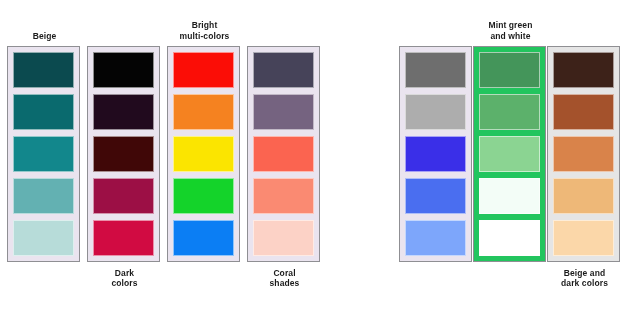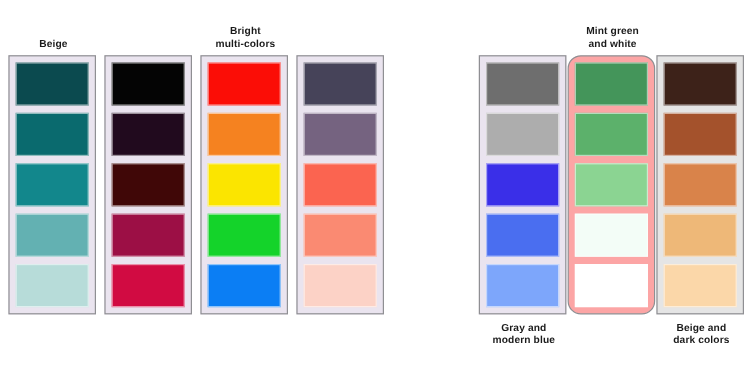--- a/index.html
+++ b/index.html
@@ -76,60 +76,62 @@
         <div class="col-label label-top" style="color: rgb(27, 27, 27);">Beige</div>
         <div class="swatch" title="#0b4a4f" style="background: rgb(11, 74, 79);"></div>
         <div class="swatch" title="#0a6a6e" style="background: rgb(10, 106, 110);"></div>
         <div class="swatch" title="#12878c" style="background: rgb(18, 135, 140);"></div>
         <div class="swatch" title="#63b1b2" style="background: rgb(99, 177, 178);"></div>
         <div class="swatch" title="#b7dcd9" style="background: rgb(183, 220, 217);"></div>
       </div>
     </div>
     <div class="palette-col" style="left: 86px; top: 46px;">
       <div class="panel" style="background: rgb(234, 228, 239); border-color: rgb(143, 143, 147);">
+        <div class="col-label label-bottom" style="color: rgb(27, 27, 27);">Dark
+colors</div>
         <div class="swatch" title="#040404" style="background: rgb(4, 4, 4);"></div>
         <div class="swatch" title="#210a1e" style="background: rgb(33, 10, 30);"></div>
         <div class="swatch" title="#400707" style="background: rgb(64, 7, 7);"></div>
         <div class="swatch" title="#9c0f45" style="background: rgb(156, 15, 69);"></div>
         <div class="swatch" title="#d10b42" style="background: rgb(209, 11, 66);"></div>
       </div>
     </div>
     <div class="palette-col" style="left: 166px; top: 46px;">
       <div class="panel" style="background: rgb(234, 228, 239); border-color: rgb(143, 143, 147);">
         <div class="col-label label-top" style="color: rgb(27, 27, 27);">Bright
 multi-colors</div>
         <div class="swatch" title="#fb0d06" style="background: rgb(251, 13, 6);"></div>
         <div class="swatch" title="#f58220" style="background: rgb(245, 130, 32);"></div>
         <div class="swatch" title="#fbe500" style="background: rgb(251, 229, 0);"></div>
         <div class="swatch" title="#14d32a" style="background: rgb(20, 211, 42);"></div>
         <div class="swatch" title="#0b7ef4" style="background: rgb(11, 126, 244);"></div>
       </div>
     </div>
     <div class="palette-col" style="left: 246px; top: 46px;">
       <div class="panel" style="background: rgb(234, 228, 239); border-color: rgb(143, 143, 147);">
+        <div class="col-label label-bottom" style="color: rgb(27, 27, 27);">Coral
+shades</div>
         <div class="swatch" title="#464359" style="background: rgb(70, 67, 89);"></div>
         <div class="swatch" title="#756380" style="background: rgb(117, 99, 128);"></div>
         <div class="swatch" title="#fb6450" style="background: rgb(251, 100, 80);"></div>
         <div class="swatch" title="#fa8a72" style="background: rgb(250, 138, 114);"></div>
         <div class="swatch" title="#fcd2c6" style="background: rgb(252, 210, 198);"></div>
       </div>
     </div>
     <div class="palette-col" style="left: 398px; top: 46px;">
       <div class="panel" style="background: rgb(234, 228, 239); border-color: rgb(143, 143, 147);">
-        <div class="col-label label-bottom" style="color: rgb(27, 27, 27);">Gray and
-modern blue</div>
         <div class="swatch" title="#6e6e6e" style="background: rgb(110, 110, 110);"></div>
         <div class="swatch" title="#adadad" style="background: rgb(173, 173, 173);"></div>
         <div class="swatch" title="#3a2fe8" style="background: rgb(58, 47, 232);"></div>
         <div class="swatch" title="#4a6ef0" style="background: rgb(74, 110, 240);"></div>
         <div class="swatch" title="#7da6fb" style="background: rgb(125, 166, 251);"></div>
       </div>
     </div>
     <div class="palette-col" style="left: 472px; top: 46px;">
-      <div class="panel" style="background: #fca5a5; border-color: rgb(143, 143, 147); border-radius: 11px;">
+      <div class="panel" style="background: #22c55e; border-color: rgb(143, 143, 147);">
         <div class="col-label label-top" style="color: rgb(27, 27, 27);">Mint green
 and white</div>
         <div class="swatch" title="#44955a" style="background: rgb(68, 149, 90);"></div>
         <div class="swatch" title="#5cb16b" style="background: rgb(92, 177, 107);"></div>
         <div class="swatch" title="#8bd492" style="background: rgb(139, 212, 146);"></div>
         <div class="swatch" title="#f3fdf7" style="background: rgb(243, 253, 247);"></div>
         <div class="swatch" title="#ffffff" style="background: rgb(255, 255, 255);"></div>
       </div>
     </div>
     <div class="palette-col" style="left: 546px; top: 46px;">

